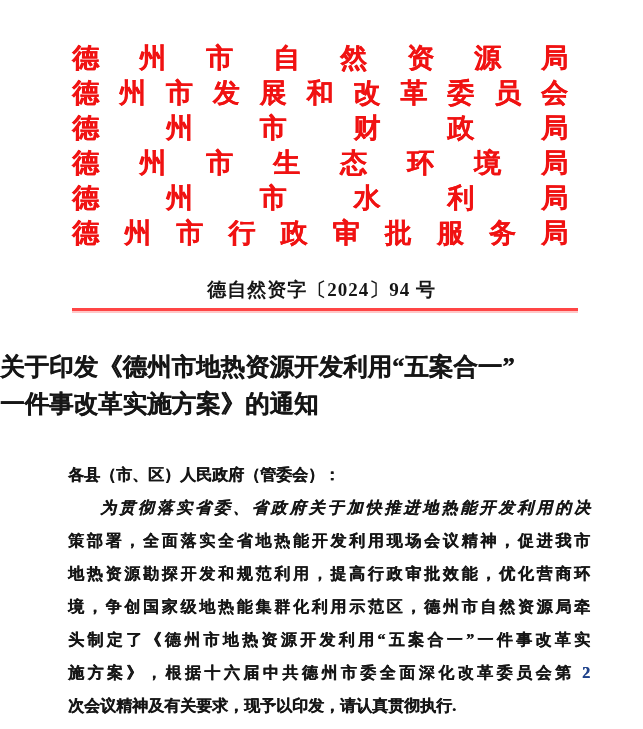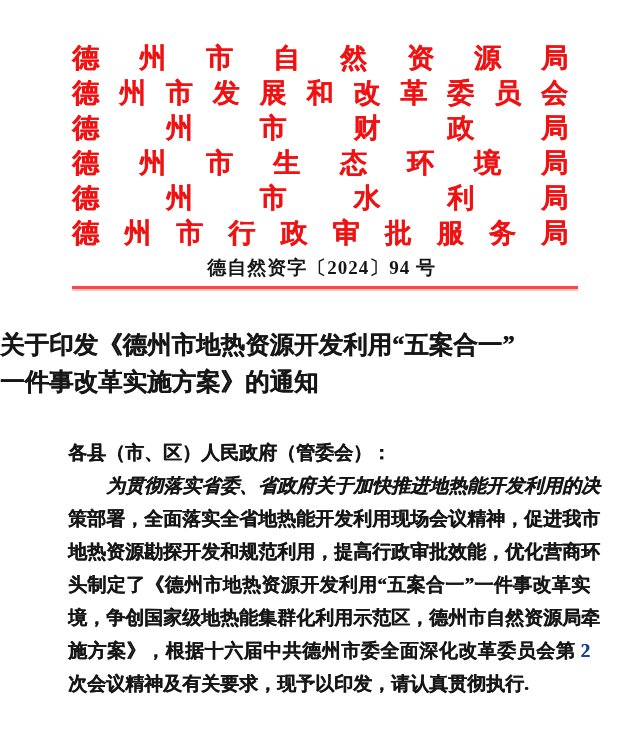--- a/index.html
+++ b/index.html
@@ -30,21 +30,21 @@
     display:flex;
     justify-content:space-between;
     font-size:27px;
     line-height:35px;
     color:var(--red);
     text-shadow:0.4px 0 0 currentColor;
     white-space:nowrap;
   }
   
   .doc-number{
-    margin-top:6px;
+    margin-top:28px;
     text-align:center;
     font-size:19px;
     line-height:22px;
     letter-spacing:1px;
   }
   
   .rule{
     margin:7px 65px 0 72px;
     height:3px;
     background:var(--rule);
@@ -54,21 +54,21 @@
   .title{
     margin-top:37px;
     text-align:left;
     font-size:24.5px;
     line-height:37px;
     text-shadow:0.5px 0 0 currentColor;
   }
   
   .letter{
     margin:36px 53px 0 68px;
-    font-size:19px;
+    font-size:16px;
   }
   .salutation{
     line-height:33px;
     text-align:left;
     white-space:nowrap;
     text-shadow:0.4px 0 0 currentColor;
   }
   .body-line{
     line-height:33px;
     text-align:justify;
@@ -160,20 +160,20 @@
     <div>关于印发《德州市地热资源开发利用“五案合一”</div>
     <div>一件事改革实施方案》的通知</div>
   </div>
 
   <div class="letter">
     <div class="salutation">各县（市、区）人民政府（管委会）：</div>
     <div>
         <div class="body-line indent"><span>为贯彻落实省委、省政府关于加快推进地热能开发利用的决</span></div>
         <div class="body-line"><span>策部署，全面落实全省地热能开发利用现场会议精神，促进我市</span></div>
         <div class="body-line"><span>地热资源勘探开发和规范利用，提高行政审批效能，优化营商环</span></div>
+        <div class="body-line"><span>境，争创国家级地热能集群化利用示范区，德州市自然资源局牵</span></div>
         <div class="body-line"><span>头制定了《德州市地热资源开发利用“五案合一”一件事改革实</span></div>
-        <div class="body-line"><span>境，争创国家级地热能集群化利用示范区，德州市自然资源局牵</span></div>
         <div class="body-line"><span>施方案》，根据十六届中共德州市委全面深化改革委员会第 </span><span class="accent">2</span></div>
         <div class="body-line no-justify"><span>次会议精神及有关要求，现予以印发，请认真贯彻执行.</span></div>
       </div>
   </div>
 
 </div>
 
 </body></html>

